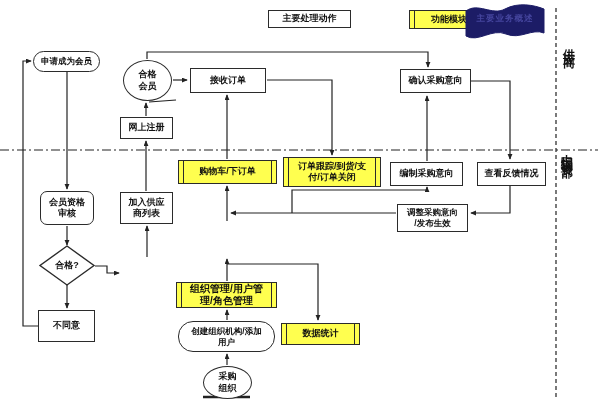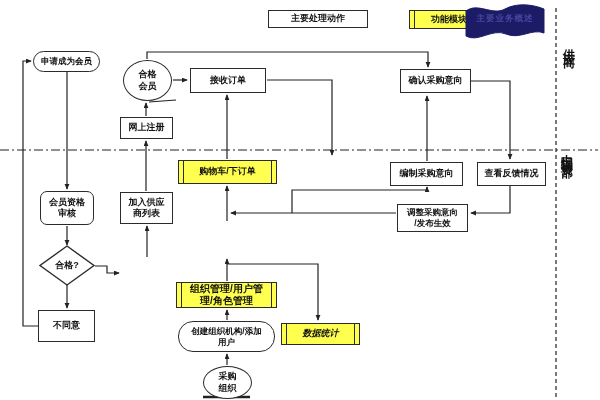--- a/index.html
+++ b/index.html
@@ -77,21 +77,21 @@
       <polyline points="463,81 510,81 510,159" marker-end="url(#arr)"></polyline>
       <polyline points="510,186 510,213 471,213" marker-end="url(#arr)"></polyline>
       <polyline points="396,213 231,213" marker-end="url(#arr)"></polyline>
       <polyline points="292,213 292,190 427,190 427,187" marker-end="url(#arr)"></polyline>
 
       <polyline points="149,102 176,100"></polyline>
       <polyline points="203,397 250,397" stroke-width="2.4"></polyline>
     </g>
   </svg>
 
-  <div class="node proc" style="left:268px;top:10px;width:100px;height:18px;">
+  <div class="node proc" style="left:268px;top:10px;width:83px;height:18px;">
     <span>主要处理动作</span>
   </div>
   <div class="node module" style="left:373px;top:10px;width:80px;height:19px;margin-left:36px;">
     <span>功能模块</span>
   </div>
   <div class="flag" style="left:464px;top:2px;width:82px;height:40px;">
     <svg width="82" height="40" viewBox="0 0 82 40">
       <path d="M2,9 C14,0 28,14 41,7 C54,0 70,3 80,7 L80,31 C68,26 56,38 42,32 C28,26 14,41 2,34 Z" fill="#1c1c66" stroke="#1c1c66"></path>
     </svg>
     <span class="flabel">主要业务概述</span>
@@ -112,20 +112,24 @@
   </div>
   <div class="node proc" style="left:190px;top:68px;width:76px;height:25px;">
     <span>接收订单</span>
   </div>
   <div class="node proc" style="left:400px;top:69px;width:71px;height:24px;">
     <span>确认采购意向</span>
   </div>
 
   <div class="node module" style="left:178px;top:160px;width:99px;height:24px;">
     <span>购物车/下订单</span>
+  </div>
+  <div class="node module" style="left:283px;top:157px;width:98px;height:30px;">
+    <span>订单跟踪/到货/支
+付/订单关闭</span>
   </div>
   <div class="node proc" style="left:390px;top:162px;width:73px;height:24px;">
     <span>编制采购意向</span>
   </div>
   <div class="node proc" style="left:477px;top:162px;width:69px;height:24px;">
     <span>查看反馈情况</span>
   </div>
   <div class="node proc" style="left:397px;top:204px;width:71px;height:28px;font-size:8.5px;">
     <span>调整采购意向
 /发布生效</span>
@@ -152,17 +156,17 @@
 理/角色管理</span>
   </div>
   <div class="node term" style="left:178px;top:321px;width:97px;height:31px;border-radius:15px;font-size:8.5px;">
     <span>创建组织机构/添加
 用户</span>
   </div>
   <div class="node circle" style="left:203px;top:366px;width:49px;height:33px;">
     <span>采购
 组织</span>
   </div>
-  <div class="node module" style="left:281px;top:323px;width:79px;height:22px;font-style:italic;">
+  <div class="node module" style="left:281px;top:323px;width:79px;height:22px;">
     <span>数据统计</span>
   </div>
 
 </div>
 
 </body></html>

